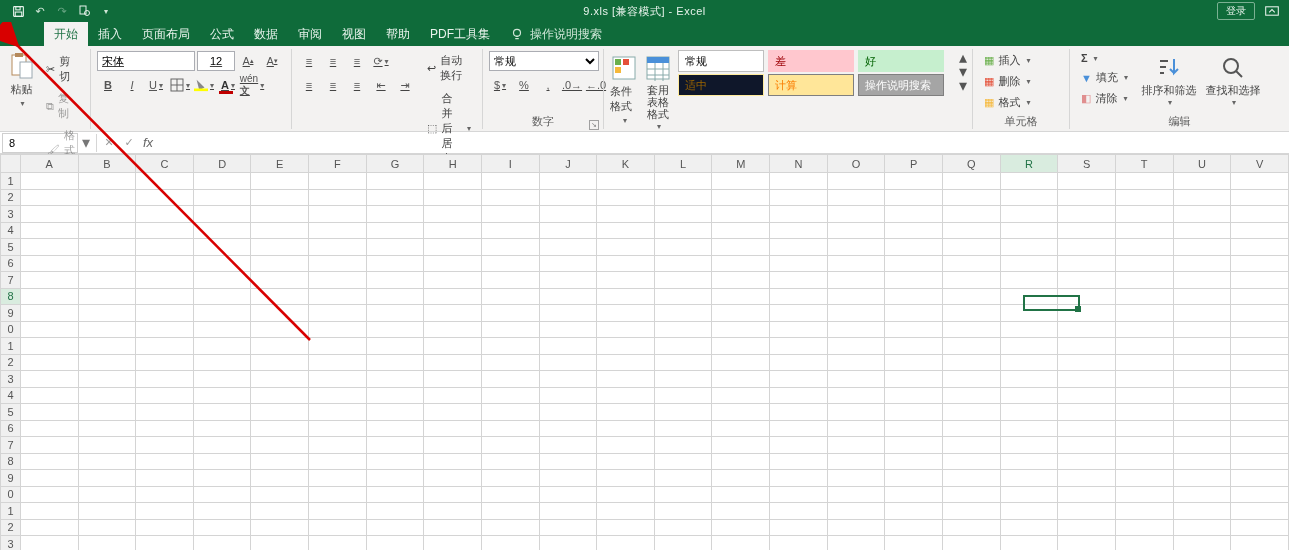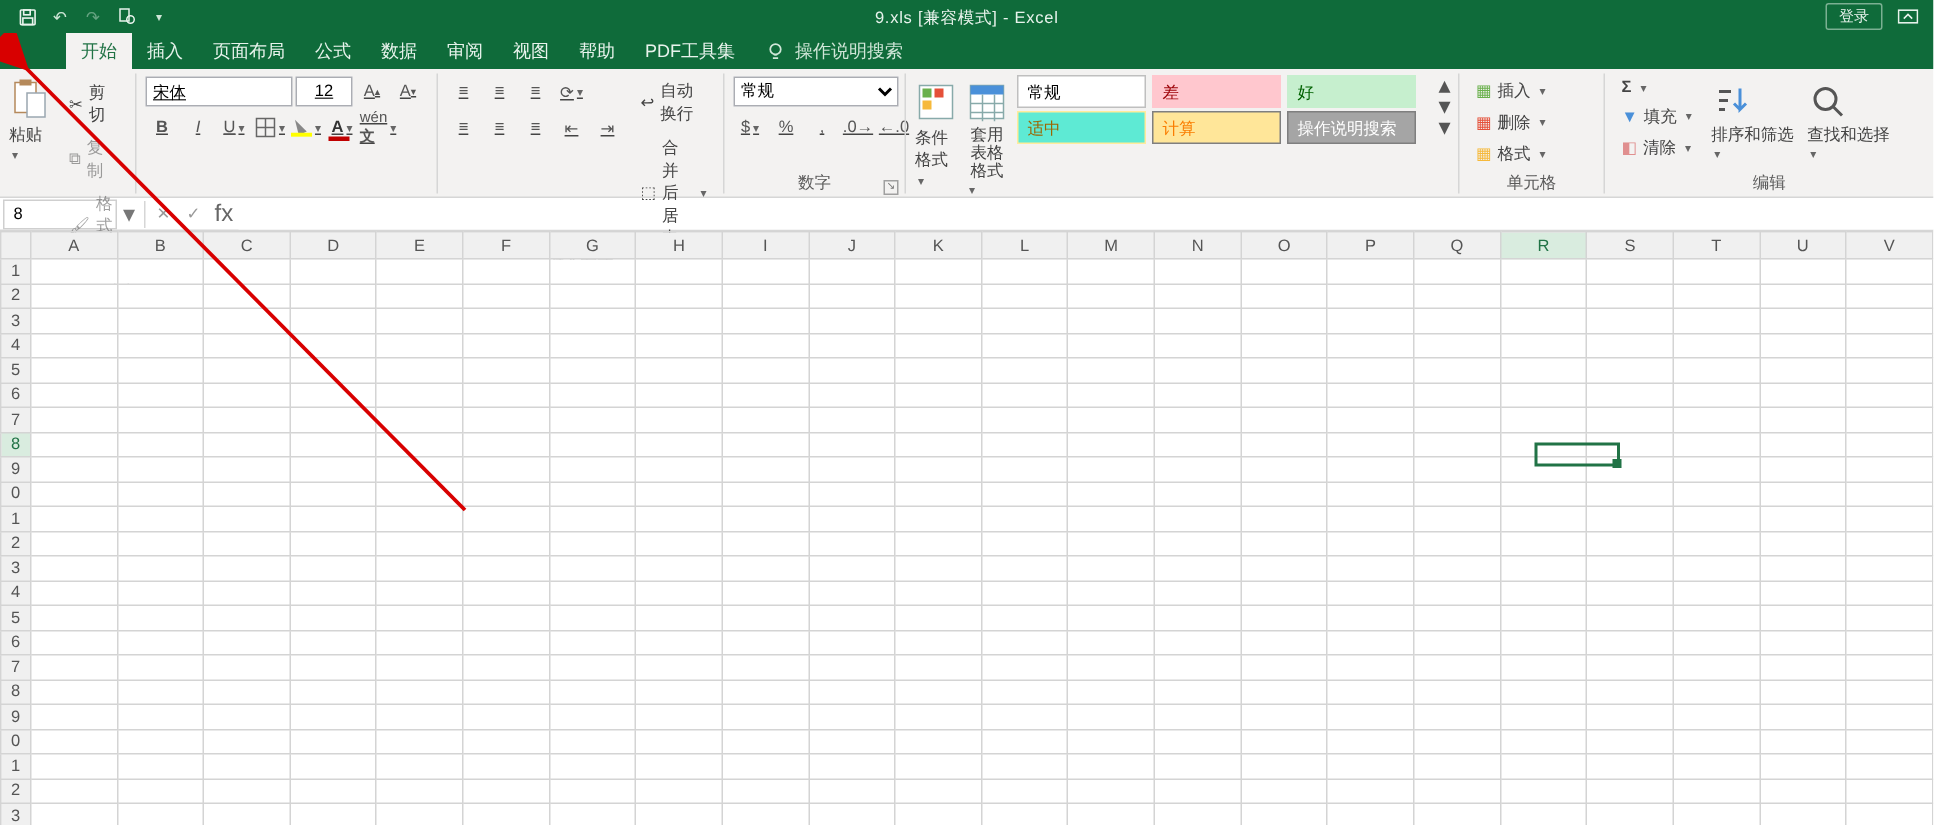--- a/index.html
+++ b/index.html
@@ -21,32 +21,32 @@
   .menutabs .tell .bulb { width:14px; height:14px;}
   
   .ribbon { height:86px; background:#f3f2f1; border-bottom:1px solid #d6d6d6; display:flex; position:relative;}
   .group { display:flex; flex-direction:column; justify-content:space-between; padding:2px 6px 0 6px;}
   .group .controls { display:flex; align-items:flex-start; gap:4px; flex:1;}
   .group .label { text-align:center; font-size:11px; color:#5a5a5a; padding-bottom:2px; position:relative;}
   .group .label .launcher { position:absolute; right:-2px; bottom:1px; width:10px; height:10px; border:1px solid #a0a0a0; font-size:7px; line-height:8px; color:#7a7a7a; text-align:center;}
   .sep { width:1px; background:#d6d6d6; height:80px; align-self:center;}
   .mini { font-size:11px; color:#444; display:flex; align-items:center; gap:4px; padding:1px 4px; border:1px solid transparent;}
   select.combo, input.combo{ height:20px; font-size:11px; border:1px solid #abadb3; background:#fff;}
-  .bigbtn { width:44px; display:flex; flex-direction:column; align-items:flex-start; gap:2px; font-size:11px; color:#444; padding-top:4px;}
+  .bigbtn { width:44px; display:flex; flex-direction:column; align-items:center; gap:2px; font-size:11px; color:#444; padding-top:4px;}
   .bigbtn .glyph { width:28px; height:28px; display:flex; align-items:center; justify-content:center;}
   .colrow{ display:flex; align-items:flex-end; gap:2px; font-size:11px; color:#444;text-decoration:underline;}
   .iconbtn{ width:22px; height:20px; display:flex; align-items:center; justify-content:center; color:#555; border:1px solid transparent;}
   .stylecell{ width:86px; height:22px; border:1px solid #d6d6d6; font-size:11px; display:flex; align-items:center; padding-left:6px;}
   
   .fxbar { height:22px; background:#fff; border-bottom:1px solid #d6d6d6; display:flex; align-items:center;}
   .namebox { width:76px; height:20px; border:1px solid #cfcfcf; margin-left:2px; font-size:11px; padding-left:6px; display:flex; align-items:center; background:#fff;}
   .fxbar .dd{width:16px; text-align:center; color:#777;}
   .fxbar .sep2{width:1px; height:18px; background:#d6d6d6; margin:0 2px;}
   .fxbar .fbtn{ width:20px; text-align:center; color:#999; font-size:11px;}
-  .fxbar .fx{ color:#666; font-size:16px; padding:0 4px;}
+  .fxbar .fx{ font-style:italic; color:#666; font-size:13px; padding:0 4px;}
   .fxbar input{ flex:1; border:none; outline:none; height:20px; font-size:12px;}
   
   .gridwrap{ position:relative; height:396px; overflow:hidden;}
   table.sheet{ border-collapse:collapse; table-layout:fixed; font-size:11px; color:#555;}
   table.sheet th, table.sheet td{ border:1px solid #d4d4d4; background:#fff;}
   table.sheet th{ background:#f0f0f0; font-weight:normal; text-align:center; color:#555;}
   table.sheet .rowhead{ width:20px; background:#f0f0f0; text-align:center;}
   table.sheet th.colhead{ height:18px;}
   table.sheet td{ height:16.5px;}
   table.sheet th.active{ background:#d9ecdf; color:#217346;}
@@ -266,21 +266,21 @@
             </svg>
           </div>
         <span style="white-space:pre-line;text-align:center;line-height:1.1">套用
 表格格式</span>
           <span class="dd-caret">▾</span>
       </div>
       <div id="style-gallery" style="display:grid;grid-template-columns:repeat(3,88px);gap:2px;align-content:start">
           <div class="stylecell" style="background: rgb(255, 255, 255); color: rgb(0, 0, 0); border-color: rgb(191, 191, 191);">常规</div>
           <div class="stylecell" style="background: rgb(255, 199, 206); color: rgb(156, 0, 6); border-color: rgb(255, 199, 206);">差</div>
           <div class="stylecell" style="background: rgb(198, 239, 206); color: rgb(0, 97, 0); border-color: rgb(198, 239, 206);">好</div>
-          <div class="stylecell" style="background: #5eead4; color: rgb(156, 101, 0); border-color: rgb(255, 235, 156);">适中</div>
+          <div class="stylecell" style="background: #0f172a; color: rgb(156, 101, 0); border-color: rgb(255, 235, 156);">适中</div>
           <div class="stylecell" style="background: rgb(255, 230, 153); color: rgb(250, 125, 0); border-color: rgb(127, 127, 127);">计算</div>
           <div class="stylecell" style="background: rgb(165, 165, 165); color: rgb(255, 255, 255); border-color: rgb(127, 127, 127);">操作说明搜索</div>
         </div>
       <div style="display:flex;flex-direction:column;justify-content:center;gap:0">
         <div class="iconbtn" style="height:14px">▴</div>
         <div class="iconbtn" style="height:14px">▾</div>
         <div class="iconbtn" style="height:14px">▾</div>
       </div>
     </div>
   </div>

